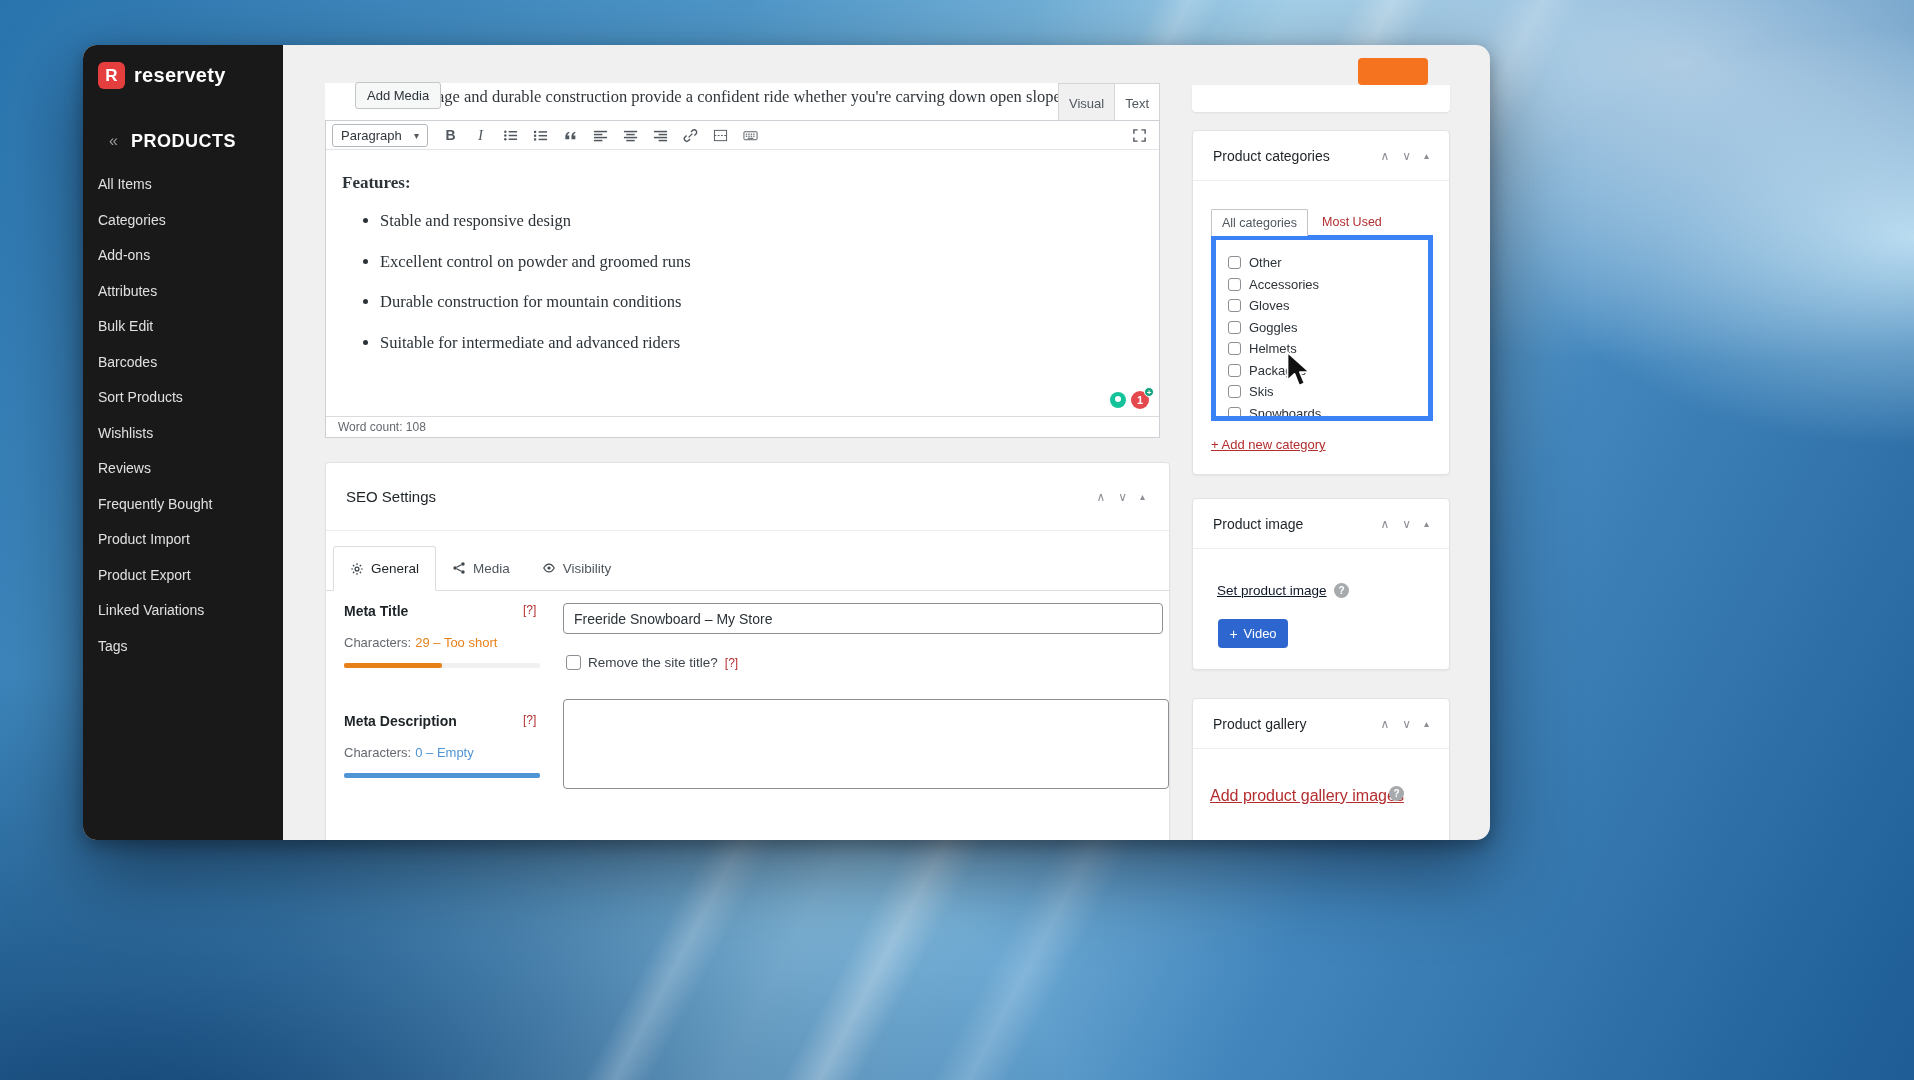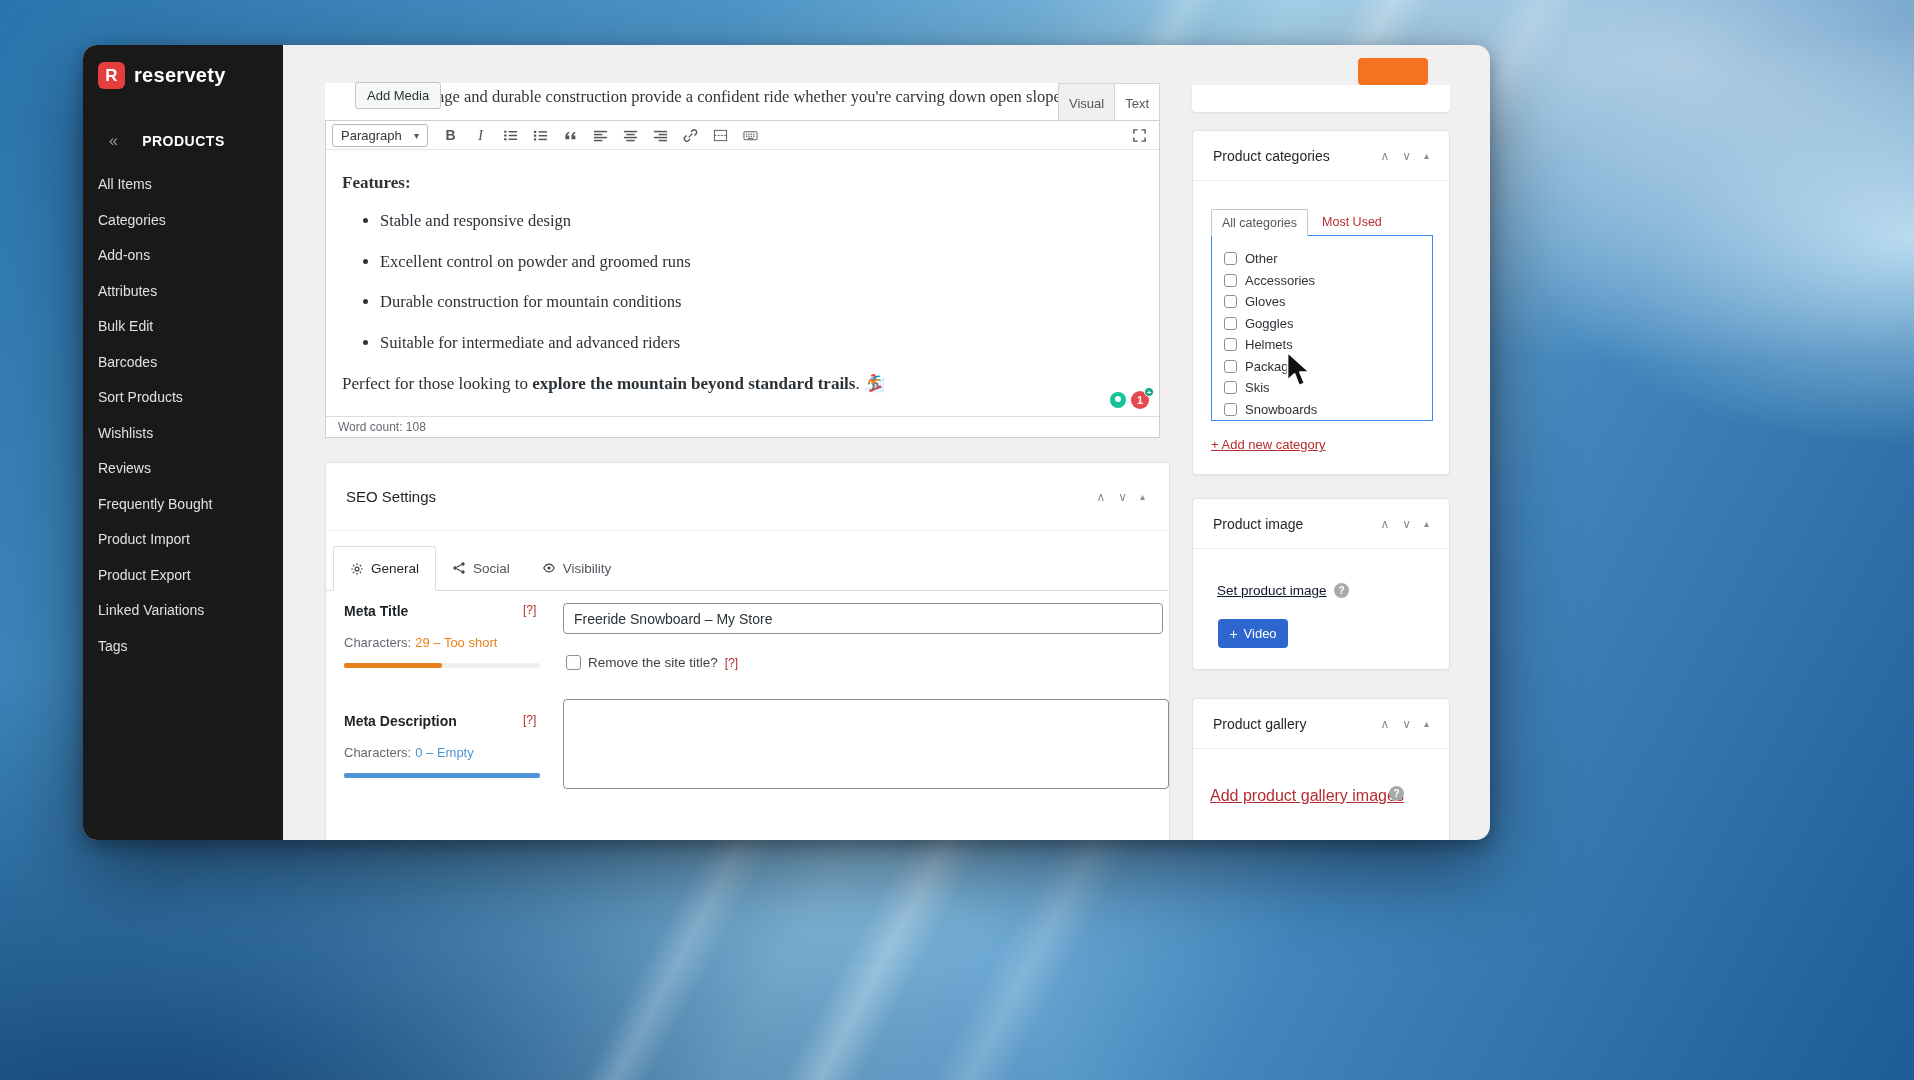--- a/index.html
+++ b/index.html
@@ -24,21 +24,21 @@
     box-shadow:0 30px 80px rgba(0,0,10,.5), 0 6px 18px rgba(0,0,0,.3); }
 
   
   .sidebar { position:absolute; left:0; top:0; bottom:0; width:200px; background:#191919; }
   .logo-row { position:absolute; top:17px; left:15px; display:flex; align-items:center; gap:9px; }
   .logo-badge { width:27px; height:27px; background:#e53e3e; border-radius:6px; color:#fff;
     font-weight:bold; font-size:17px; display:flex; align-items:center; justify-content:center; }
   .logo-text { font-size:20px; font-weight:bold; letter-spacing:.3px; color:#fff; }
   .products-row { position:absolute; top:82px; left:0; right:0; height:28px; display:flex; align-items:center; }
   .collapse-chevron { color:#9a9a9a; font-size:16px; margin-left:26px; cursor:pointer; }
-  .products-title { flex:1; text-align:center; font-size:14px; font-weight:bold; letter-spacing:.5px; color:#fff; margin-right:34px; }
+  .products-title { flex:1; text-align:center; font-size:18px; font-weight:bold; letter-spacing:.5px; color:#fff; margin-right:34px; }
   .side-nav { position:absolute; top:122px; left:0; right:0; list-style:none; }
   .side-nav li { height:35.5px; line-height:35.5px; padding-left:15px; font-size:14px; color:#e0e0e0; cursor:pointer; }
 
   
   .content { position:absolute; left:200px; top:0; right:0; bottom:0; }
   .topbar { position:absolute; top:0; left:0; right:0; height:40px; background:#fff; }
   .topbar-link { position:absolute; top:0; height:40px; display:flex; align-items:center; font-size:13.5px; color:#3c434a; cursor:pointer; }
   #purge { left:12px; } #viewsite { left:117px; gap:5px; }
 
   .publish-fragment { position:absolute; left:909px; top:40px; width:258px; height:27px; background:#fff;
@@ -130,21 +130,21 @@
   .side-panel .panel-title { font-size:14px; }
   #categories-panel { top:85px; height:345px; }
   #image-panel { top:453px; height:172px; }
   #gallery-panel { top:653px; height:160px; border-radius:4px 4px 0 0; }
 
   .cat-tabs { position:absolute; left:18px; top:78px; display:flex; align-items:flex-end; }
   .cat-tab-active { height:27px; padding:0 10px; border:1px solid #c3c4c7; border-bottom:none; background:#fff;
     font-size:12.5px; color:#50575e; display:flex; align-items:center; position:relative; z-index:2;
     border-radius:2px 2px 0 0; cursor:pointer; }
   .cat-tab-link { margin-left:14px; font-size:12.5px; color:#b32d2e; cursor:pointer; padding-bottom:7px; }
-  .cat-list { position:absolute; left:18px; top:104px; width:222px; height:186px; border:1px solid #3b82f6;
+  .cat-list { position:absolute; left:18px; top:104px; width:222px; height:186px; border:5px solid #3b82f6;
     background:#fff; padding:12px 0 0 12px; overflow:hidden; }
   .cat-item { display:flex; align-items:center; gap:8px; height:21.5px; font-size:13px; color:#2c3338; }
   .cat-item .checkbox { width:13px; height:13px; }
   .add-new-cat { position:absolute; left:18px; top:306px; font-size:13px; color:#b32d2e; text-decoration:underline; cursor:pointer; }
 
   .set-image-link { position:absolute; left:24px; top:84px; font-size:13.5px; color:#0f172a; text-decoration:underline; cursor:pointer; }
   .help-circle { position:absolute; width:15px; height:15px; border-radius:50%; background:#a7aaad; color:#fff;
     font-size:10px; font-weight:bold; display:flex; align-items:center; justify-content:center; cursor:pointer; }
   #image-help { left:141px; top:84px; }
   .video-button { position:absolute; left:25px; top:120px; width:70px; height:29px; background:#2e66d0; border-radius:4px;
@@ -304,21 +304,20 @@
       </div>
 
       <div class="editor-content">
         <div class="features">Features:</div>
         <ul>
           <li>Stable and responsive design</li>
           <li>Excellent control on powder and groomed runs</li>
           <li>Durable construction for mountain conditions</li>
           <li>Suitable for intermediate and advanced riders</li>
         </ul>
-        <p class="closing"><span>Perfect for those looking to </span><b>explore the mountain beyond standard trails</b><span>. 🏂</span></p>
       </div>
 
       <div class="grammarly">
         <span class="g-green"></span>
         <span class="g-red">
             <span>1</span>
             <span class="g-plus">+</span>
           </span>
       </div>
 
@@ -344,21 +343,21 @@
             </svg>
           <span>General</span>
         </span>
         <span class="seo-tab">
           <svg viewBox="0 0 16 16" fill="#3c434a">
               <circle cx="12.5" cy="3.5" r="2"></circle>
               <circle cx="3.5" cy="8" r="2"></circle>
               <circle cx="12.5" cy="12.5" r="2"></circle>
               <path stroke="#3c434a" stroke-width="1.3" fill="none" d="M5.3 7.1l5.4-2.7M5.3 8.9l5.4 2.7"></path>
             </svg>
-          <span>Social</span>
+          <span>Media</span>
         </span>
         <span class="seo-tab">
           <svg viewBox="0 0 16 16">
               <path d="M8 3.5C4.5 3.5 2 8 2 8s2.5 4.5 6 4.5S14 8 14 8 11.5 3.5 8 3.5z" fill="none" stroke="#3c434a" stroke-width="1.3"></path>
               <circle cx="8" cy="8" r="1.8" fill="#3c434a"></circle>
             </svg>
           <span>Visibility</span>
         </span>
       </div>
 

